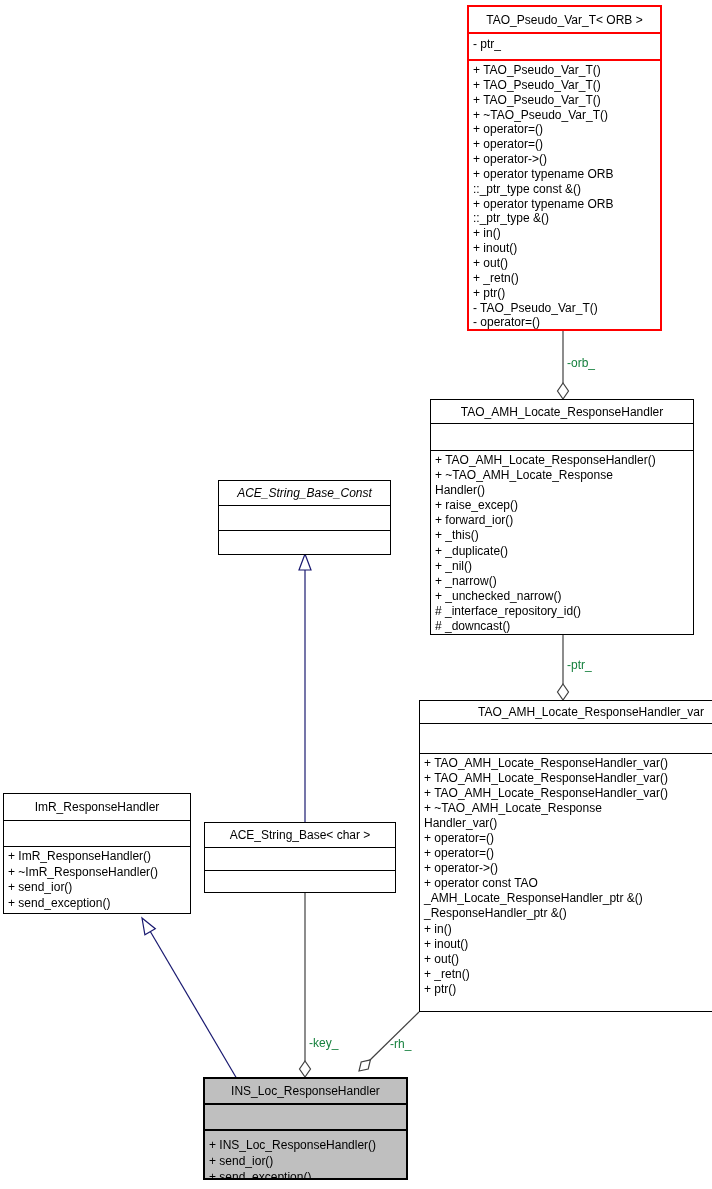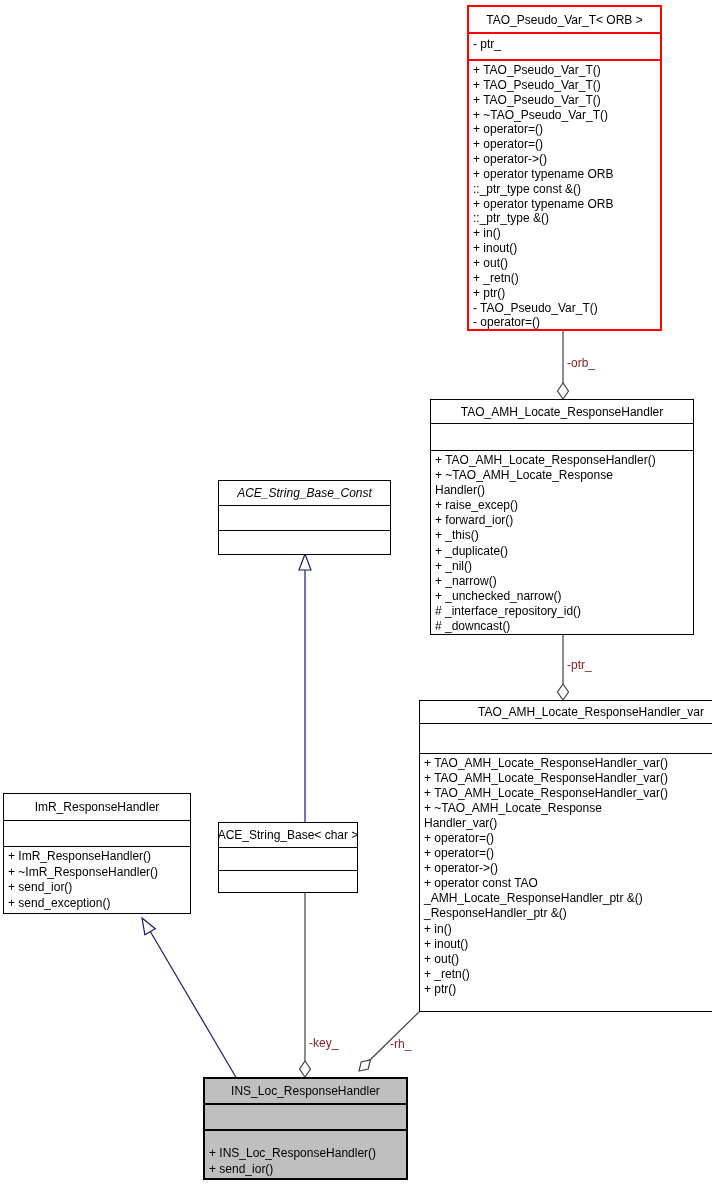--- a/index.html
+++ b/index.html
@@ -23,21 +23,21 @@
   .compartment{box-sizing:border-box;border-top:1px solid var(--color-box_border);overflow:hidden;}
   .box-title{box-sizing:border-box;text-align:center;font-size:12px;white-space:nowrap;overflow:hidden;display:flex;align-items:center;justify-content:center;}
   .members{padding:2px 2px 0 4px;font-size:12px;}
   .members div{white-space:nowrap;line-height:inherit;}
 
   .edge-line{stroke:var(--color-aggregation_edge);stroke-width:1.2;fill:none;}
   .edge-line.blue{stroke:var(--color-inheritance_edge);}
   .diamond{fill:#ffffff;stroke:var(--color-aggregation_edge);stroke-width:1.2;}
   .tri{fill:#ffffff;stroke:var(--color-inheritance_edge);stroke-width:1.2;}
 
-  .edge-label{position:absolute;z-index:2;font-size:12px;color:#7f1d1d;white-space:nowrap;}
+  .edge-label{position:absolute;z-index:2;font-size:12px;color:#15803d;white-space:nowrap;}
 </style>
 </head>
 <body>
 
 <div id="canvas">
 
   <svg id="edges" viewBox="0 0 712 1189" xmlns="http://www.w3.org/2000/svg">
 
     <g>
       <line class="edge-line" x1="563" y1="331" x2="563" y2="383"></line>
@@ -138,41 +138,41 @@
         <div>+ ptr()</div>
       </div>
   </div>
 
   <div class="uml-box" style="left:218px;top:480px;width:173px;height:75px;font-style:italic;">
     <div class="box-title" style="height:24px;">ACE_String_Base_Const</div>
     <div class="compartment members" style="height:25px;"></div>
     <div class="compartment members" style="flex:1;"></div>
   </div>
 
-  <div class="uml-box" style="left:218px;top:822px;width:140px;height:71px;">
+  <div class="uml-box" style="left:204px;top:822px;width:192px;height:71px;">
     <div class="box-title" style="height:24px;">ACE_String_Base&lt; char &gt;</div>
     <div class="compartment members" style="height:23px;"></div>
     <div class="compartment members" style="flex:1;"></div>
   </div>
 
   <div class="uml-box" style="left:3px;top:793px;width:188px;height:121px;">
     <div class="box-title" style="height:26px;">ImR_ResponseHandler</div>
     <div class="compartment members" style="height:26px;"></div>
     <div class="compartment members" style="flex:1;line-height:15.5px;">
         <div>+ ImR_ResponseHandler()</div>
         <div>+ ~ImR_ResponseHandler()</div>
         <div>+ send_ior()</div>
         <div>+ send_exception()</div>
       </div>
   </div>
 
   <div class="uml-box focus" style="left:203px;top:1077px;width:205px;height:103px;">
     <div class="box-title" style="height:24px;">INS_Loc_ResponseHandler</div>
     <div class="compartment members" style="height:26px;"></div>
-    <div class="compartment members" style="flex:1;line-height:16px;padding-top:14px;">
+    <div class="compartment members" style="flex:1;line-height:16px;padding-top:6px;">
         <div>+ INS_Loc_ResponseHandler()</div>
         <div>+ send_ior()</div>
         <div>+ send_exception()</div>
       </div>
   </div>
 
   <div class="edge-label" style="left:567px;top:356px;">-orb_</div>
   <div class="edge-label" style="left:567px;top:658px;">-ptr_</div>
   <div class="edge-label" style="left:309px;top:1036px;">-key_</div>
   <div class="edge-label" style="left:390px;top:1037px;">-rh_</div>

